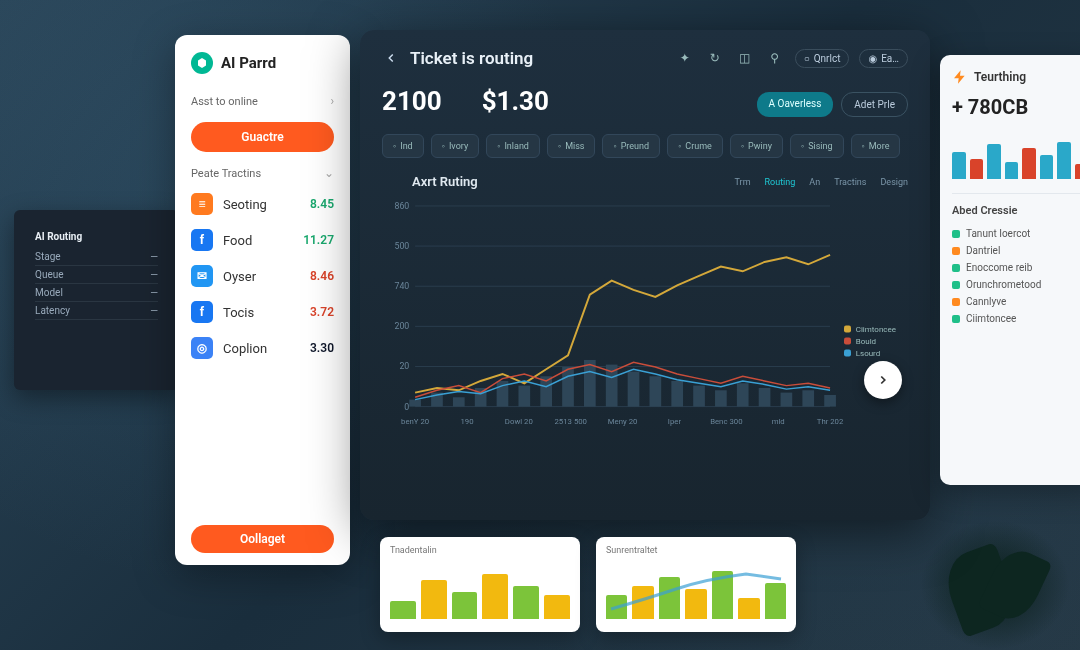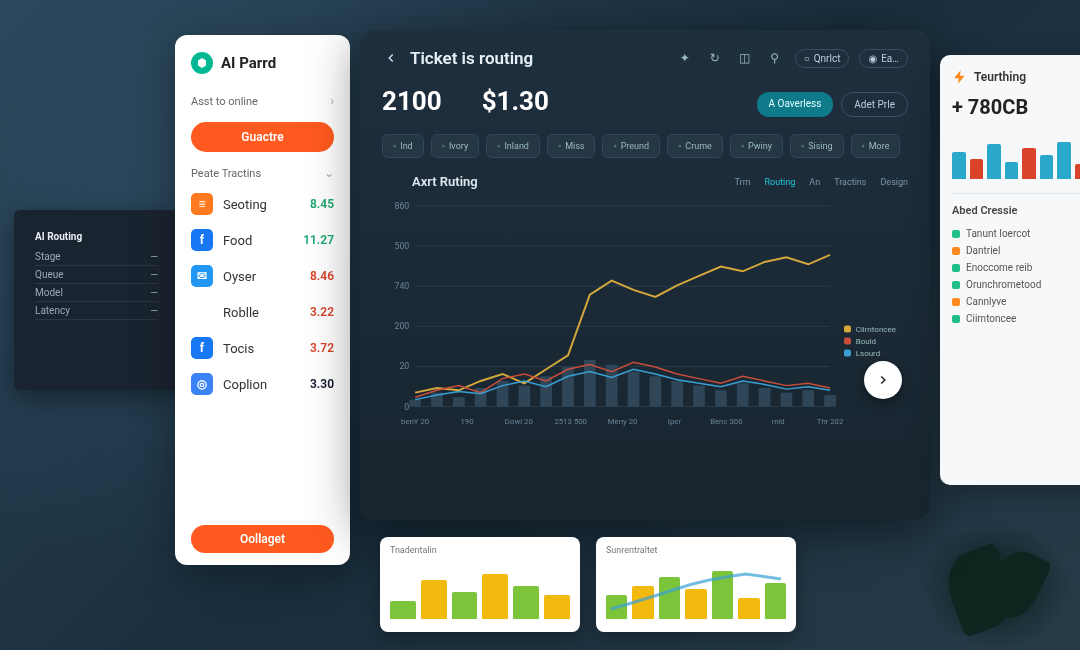--- a/index.html
+++ b/index.html
@@ -144,25 +144,20 @@
       </div>
       <div class="sb-item">
         <div class="sb-ico" style="background:#1877f2">f</div>
     <div class="sb-label">Food</div>
     <div class="sb-val" style="color:#1aa86e">11.27</div>
       </div>
       <div class="sb-item">
         <div class="sb-ico" style="background:#2196f3">✉</div>
     <div class="sb-label">Oyser</div>
     <div class="sb-val" style="color:#d9432a">8.46</div>
-      </div>
-      <div class="sb-item">
-        <div class="sb-ico" style="background:#fff">◉</div>
-    <div class="sb-label">Roblle</div>
-    <div class="sb-val" style="color:#d9432a">3.22</div>
       </div>
       <div class="sb-item">
         <div class="sb-ico" style="background:#1877f2">f</div>
     <div class="sb-label">Tocis</div>
     <div class="sb-val" style="color:#d9432a">3.72</div>
       </div>
       <div class="sb-item">
         <div class="sb-ico" style="background:#3b82f6">◎</div>
     <div class="sb-label">Coplion</div>
     <div class="sb-val" style="color:#0f172a">3.30</div>

